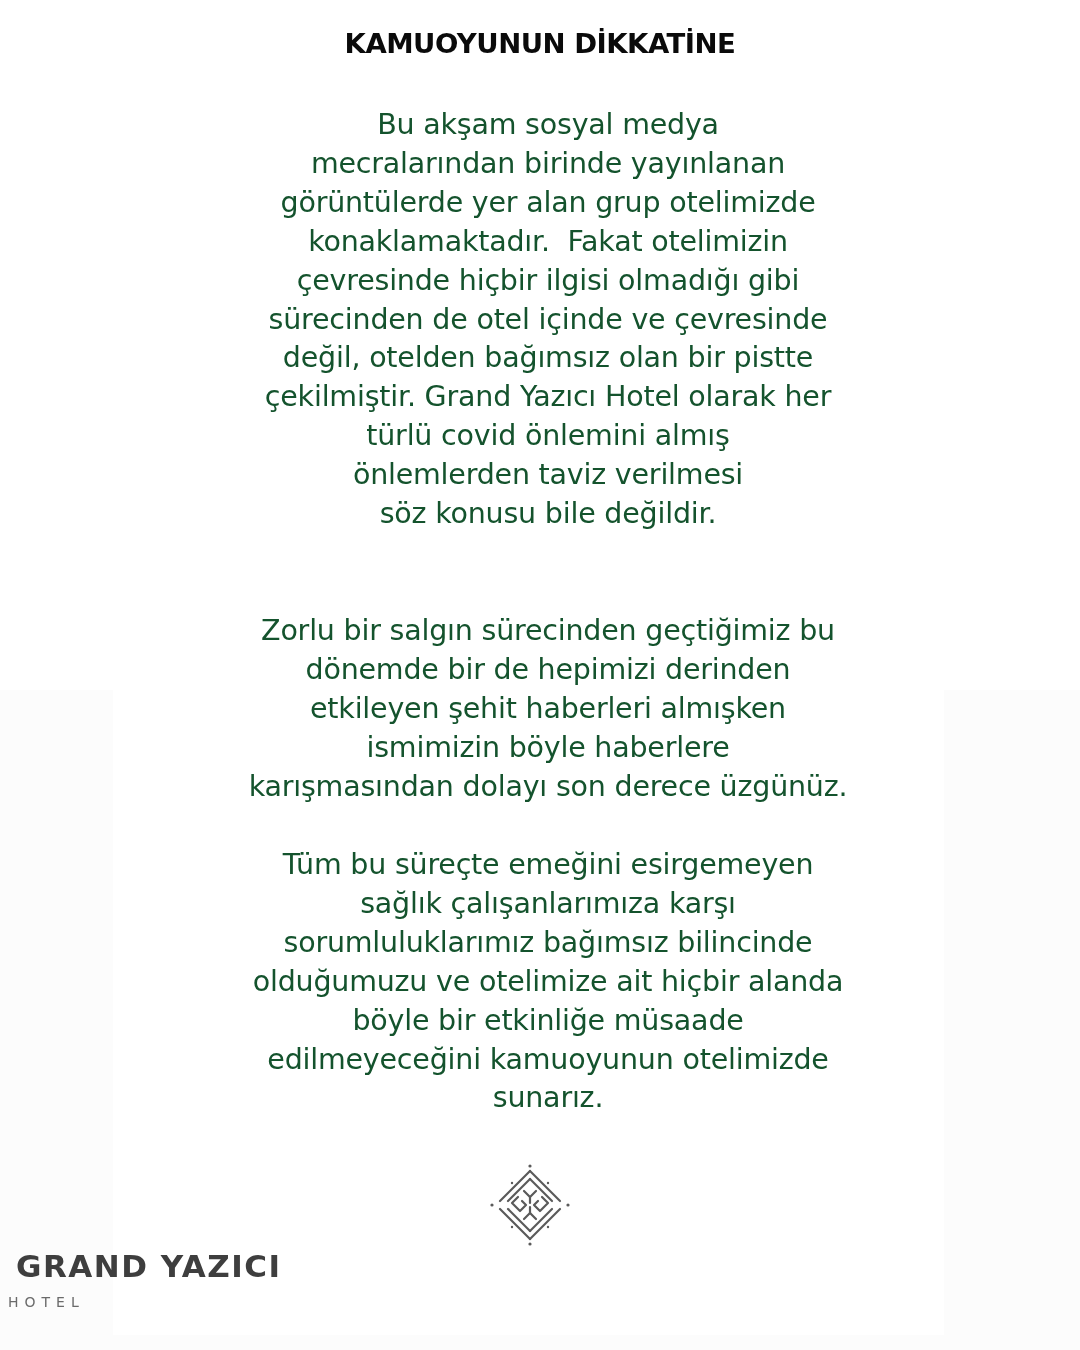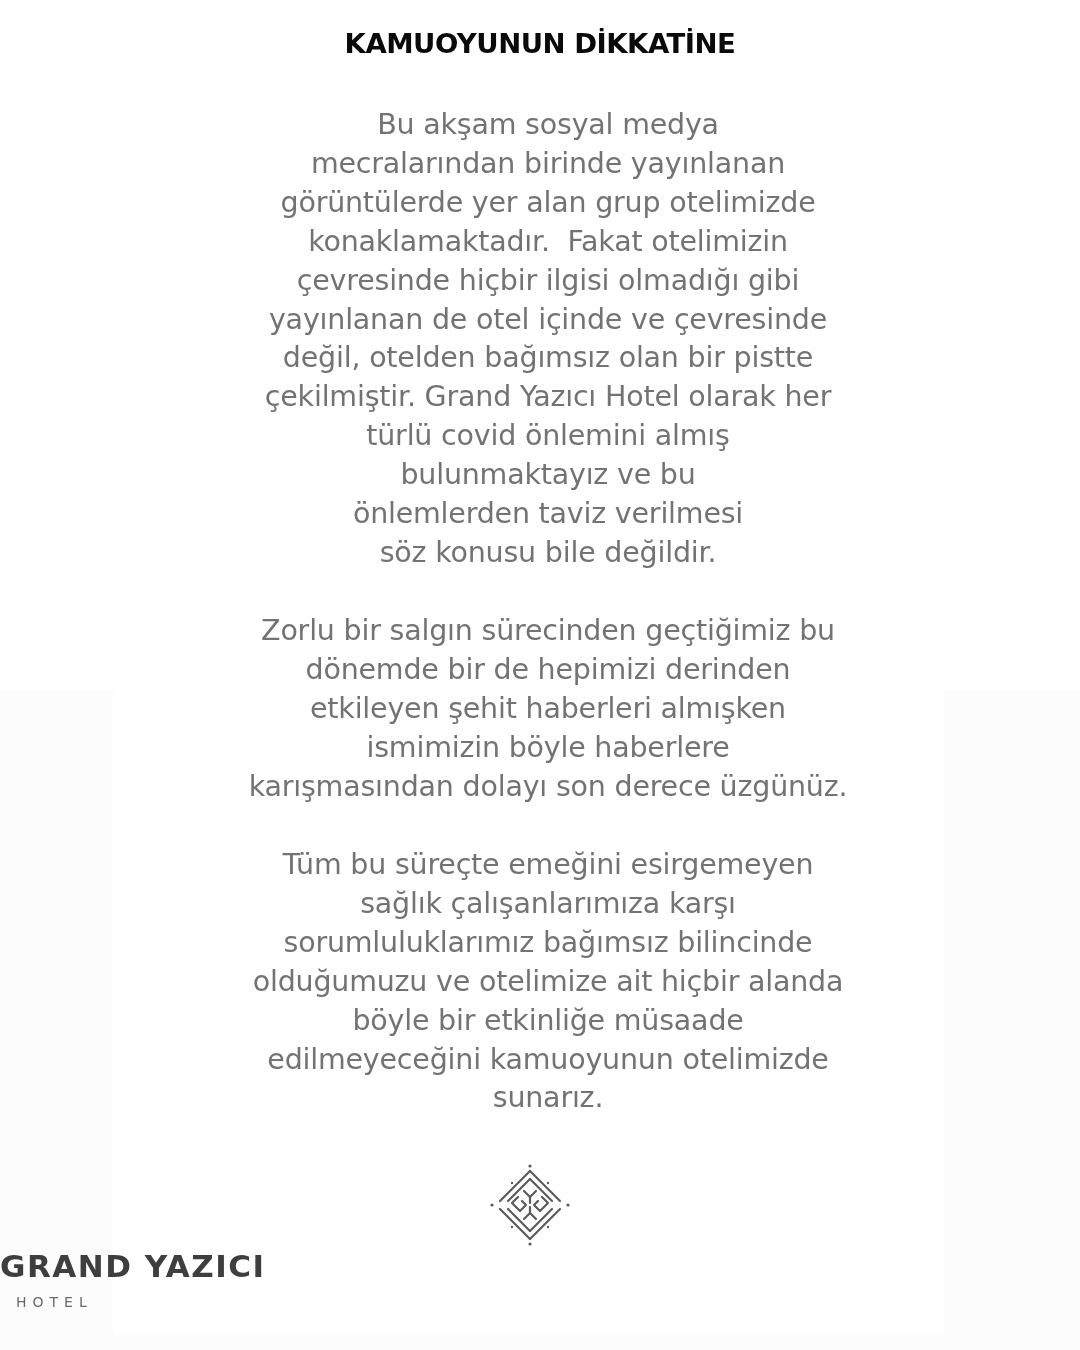--- a/index.html
+++ b/index.html
@@ -14,60 +14,59 @@
     .doc { position: absolute; left: 0; top: 0; width: 1080px; text-align: center; }
     .title {
       position: absolute; top: 28px; left: 0; width: 1080px;
       font-family: "DejaVu Sans", sans-serif; font-weight: 700;
       font-size: 27px; letter-spacing: -0.5px; color: #0a0a0a;
       transform: scaleX(1.02);
     }
     .para { position: absolute; left: 0; width: 1080px; }
     .line {
       display: block; font-size: 28.5px; line-height: 38.9px;
-      white-space: pre; color: #737373; letter-spacing: -0.2px;
+      white-space: pre; color: #14532d; letter-spacing: -0.2px;
       font-weight: 400;
       padding-left: 16px;
     }
     .p1 { top: 106px; }
     .p2 { top: 612px; }
     .p3 { top: 846px; }
     .logo { position: absolute; left: 488px; top: 1163px; width: 84px; height: 84px; }
     .brand {
-      position: absolute; top: 1248px; left: 0; width: 956px;
+      position: absolute; top: 1248px; left: 16px; width: 956px;
       font-family: "DejaVu Sans", sans-serif; font-weight: 700;
       font-size: 31px; color: #3e3e3e; letter-spacing: 1.5px;
     }
     .brand-sub {
       position: absolute; top: 1294px; left: 0; width: 900px;
       font-family: "DejaVu Sans", sans-serif; font-size: 14px;
-      color: #6a6a6a; letter-spacing: 6px; padding-left: 16px; box-sizing: border-box;
+      color: #6a6a6a; letter-spacing: 6px; padding-left: 8px; box-sizing: border-box;
     }
   </style>
 </head>
 <body>
 
 <div class="bg-panel-left"></div>
 <div class="bg-panel-right"></div>
 <div class="bg-panel-bottom"></div>
 
 <div class="doc">
   <div class="title">KAMUOYUNUN DİKKATİNE</div>
 
   <div class="para p1">
     <span class="line">Bu akşam sosyal medya</span>
     <span class="line">mecralarından birinde yayınlanan</span>
     <span class="line">görüntülerde yer alan grup otelimizde</span>
     <span class="line">konaklamaktadır.  Fakat otelimizin</span>
     <span class="line">çevresinde hiçbir ilgisi olmadığı gibi</span>
-    <span class="line">yayınlanan de otel içinde ve çevresinde</span>
+    <span class="line">sürecinden de otel içinde ve çevresinde</span>
     <span class="line">değil, otelden bağımsız olan bir pistte</span>
     <span class="line">çekilmiştir. Grand Yazıcı Hotel olarak her</span>
     <span class="line">türlü covid önlemini almış</span>
-    <span class="line">bulunmaktayız ve bu</span>
     <span class="line">önlemlerden taviz verilmesi</span>
     <span class="line">söz konusu bile değildir.</span>
   </div>
 
   <div class="para p2">
     <span class="line">Zorlu bir salgın sürecinden geçtiğimiz bu</span>
     <span class="line">dönemde bir de hepimizi derinden</span>
     <span class="line">etkileyen şehit haberleri almışken</span>
     <span class="line">ismimizin böyle haberlere</span>
     <span class="line">karışmasından dolayı son derece üzgünüz.</span>

